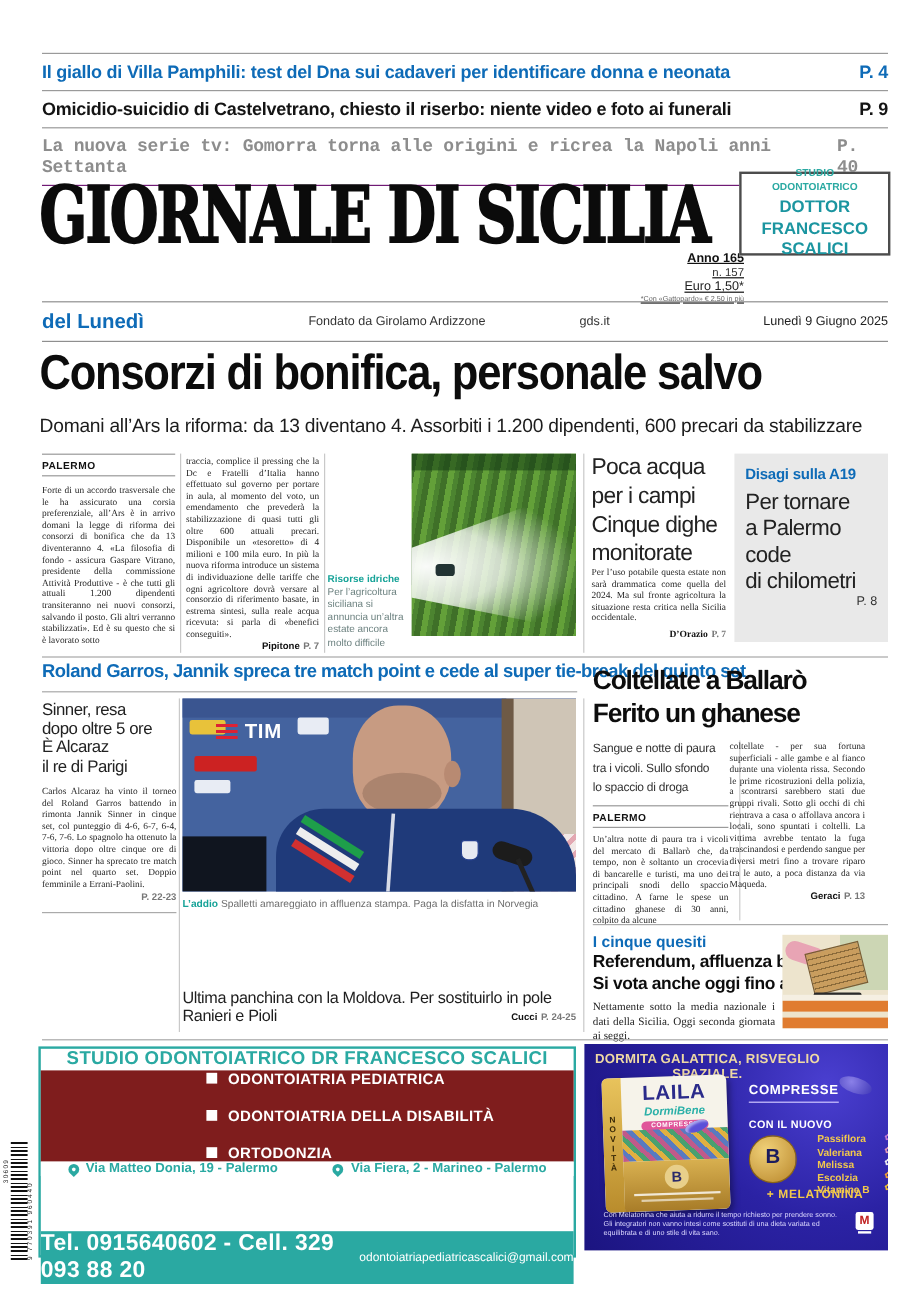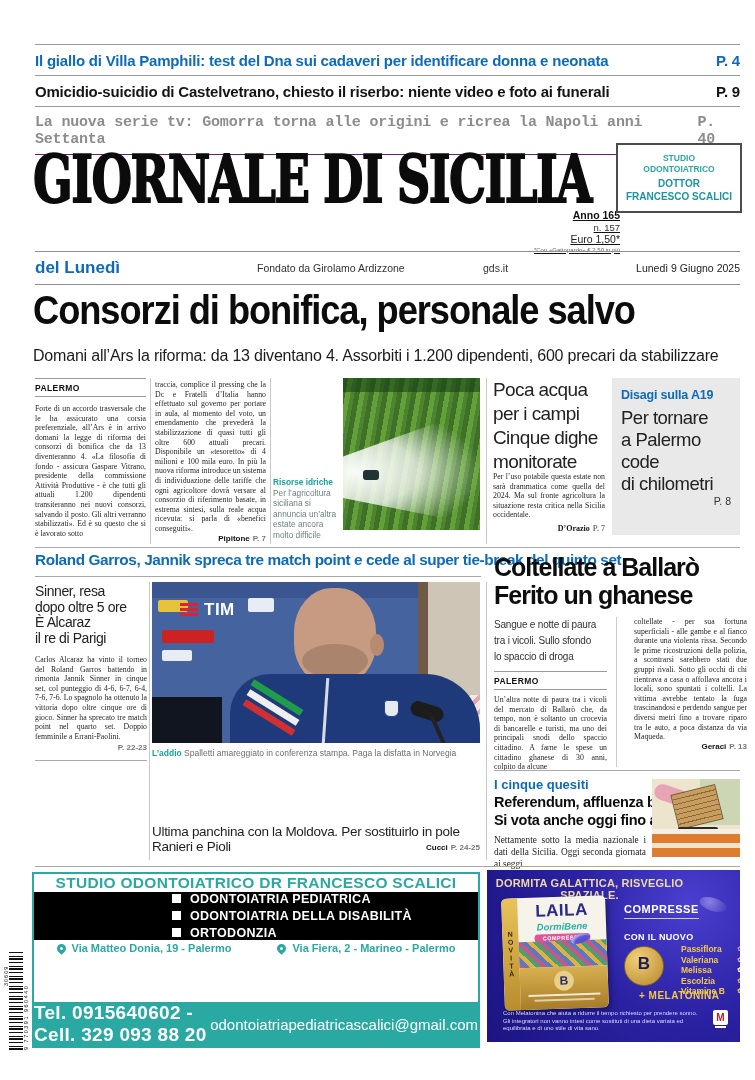--- a/index.html
+++ b/index.html
@@ -23,21 +23,21 @@
         font-size:59px;letter-spacing:-2px;color:#0b0b0b;-webkit-text-stroke:1.6px #0b0b0b;
         white-space:nowrap;transform:scaleX(0.79) scaleY(1.1);transform-origin:left top;}
   #edition-info{position:absolute;left:470px;top:209px;width:150px;text-align:right;line-height:1.2;text-decoration:underline;}
   #edition-info .anno{font-weight:bold;font-size:10.5px;}
   #edition-info .num{font-size:9.5px;color:#333;}
   #edition-info .prezzo{font-size:10.5px;color:#222;}
   #edition-info .nota{font-size:6px;color:#666;margin-top:1px;}
   #masthead-ad{position:absolute;left:616px;top:143px;width:122px;height:66px;border:2px solid #4c4c4c;
                display:flex;flex-direction:column;align-items:center;justify-content:center;text-align:center;background:#fff;}
   #masthead-ad .l1{color:#2aa9a2;font-size:8.5px;font-weight:bold;line-height:1.25;}
-  #masthead-ad .l2{color:#1b95a0;font-size:10px;font-weight:bold;line-height:1.25;margin-top:4px;}
+  #masthead-ad .l2{color:#1b95a0;font-size:14px;font-weight:bold;line-height:1.25;margin-top:4px;}
 
   
   #folio{position:absolute;left:35px;top:251px;width:705px;height:32px;
          border-top:1px solid #8f8f8f;border-bottom:1px solid #8f8f8f;}
   #folio .edition{position:absolute;left:0;top:6px;font-size:17px;font-weight:bold;color:#0e6bb7;}
   #folio .founder{position:absolute;left:222px;top:10px;font-size:10.5px;color:#333;}
   #folio .site{position:absolute;left:448px;top:10px;font-size:10.5px;color:#333;}
   #folio .date{position:absolute;right:0;top:10px;font-size:10.5px;color:#222;}
 
   
@@ -111,24 +111,24 @@
   .sp-deskshadow{position:absolute;left:0;bottom:0;width:70px;height:46px;background:#10151f;}
   #spalletti-caption{position:absolute;left:117px;top:166px;width:328px;font-size:8.5px;color:#6d6d6d;}
   #spalletti-caption b{color:#17a398;}
   #spalletti-hl{position:absolute;left:117px;top:180px;width:340px;font-size:26px;line-height:29px;font-weight:800;
                 letter-spacing:-1px;color:#0d0d0d;}
   #spalletti-sub{position:absolute;left:117px;top:242px;width:330px;font-size:13.5px;color:#1e1e1e;letter-spacing:-0.3px;}
   #spalletti-by{position:absolute;left:117px;top:261px;width:328px;}
 
   
   #ballaro{position:absolute;left:494px;top:553px;width:246px;}
-  #ballaro .hl{font-size:25px;line-height:28px;font-weight:800;letter-spacing:-1px;color:#0d0d0d;}
+  #ballaro .hl{font-size:22px;line-height:28px;font-weight:800;letter-spacing:-1px;color:#0d0d0d;}
   #ballaro .cols{position:relative;margin-top:8px;height:152px;}
   #ballaro .c1{position:absolute;left:0;top:0;width:113px;}
-  #ballaro .c2{position:absolute;left:140px;top:0;width:113px;}
+  #ballaro .c2{position:absolute;left:114px;top:0;width:113px;}
   #ballaro .standfirst{font-size:10px;line-height:16px;color:#333;letter-spacing:-0.2px;}
   #ballaro .kicker{margin-top:6px;}
   #ballaro .c1 .bodytxt{margin-top:5px;}
   #ballaro .vr{position:absolute;left:122px;top:0;height:150px;border-left:1px solid #ccc;}
   #ballaro-rule{position:absolute;left:494px;top:770px;width:246px;border-top:1px solid #aaa;}
 
   
   #referendum{position:absolute;left:494px;top:777px;width:246px;height:84px;}
   #referendum .kick{font-size:13px;font-weight:800;color:#0e6bb7;}
   #referendum .hl{font-size:14.5px;line-height:17.5px;font-weight:800;color:#0d0d0d;letter-spacing:-0.3px;margin-top:2px;}
@@ -142,31 +142,31 @@
   #ref-photo .slot{position:absolute;left:26px;top:48px;width:40px;height:4px;background:#2a2a2a;border-radius:2px;}
   #ref-photo .band1{position:absolute;left:0;bottom:14px;width:88px;height:9px;background:#e07c30;}
   #ref-photo .band2{position:absolute;left:0;bottom:0;width:88px;height:9px;background:#e07c30;}
   #ref-photo .bandtxt{position:absolute;left:0;bottom:23px;width:88px;height:5px;background:#f5efe2;}
 
   
   #ad-dental{position:absolute;left:32px;top:872px;width:448px;height:176px;border:2px solid #2aa9a2;
              box-sizing:border-box;display:flex;flex-direction:column;background:#fff;}
   #ad-dental .title{height:27px;display:flex;align-items:center;justify-content:center;
              color:#2aa9a2;font-weight:800;font-size:15.5px;letter-spacing:0.3px;}
-  #ad-dental .services{flex:1;background:#000000;color:#fff;display:flex;flex-direction:column;justify-content:center;
-             padding-left:138px;gap:3px;}
+  #ad-dental .services{flex:1;background:#7f1d1d;color:#fff;display:flex;flex-direction:column;justify-content:center;
+             padding-left:138px;gap:17px;}
   #ad-dental .services div{font-weight:800;font-size:12.5px;letter-spacing:0.3px;}
   #ad-dental .services .sq{display:inline-block;width:9px;height:9px;background:#fff;margin-right:9px;}
   #ad-dental .addr{height:28px;background:#fff;display:flex;align-items:center;justify-content:center;gap:46px;}
   #ad-dental .addr .item{display:flex;align-items:center;gap:6px;color:#2aa9a2;font-weight:bold;font-size:11px;}
   .pin{width:9px;height:9px;background:#2aa9a2;border-radius:50% 50% 50% 0;transform:rotate(-45deg);position:relative;}
   .pin::after{content:"";position:absolute;left:3px;top:3px;width:3px;height:3px;background:#fff;border-radius:50%;}
   #ad-dental .phoneband{height:46px;background:#2aa9a2;color:#fff;display:flex;flex-direction:row;align-items:center;justify-content:center;margin-top:46px;}
   #ad-dental .phone{font-weight:800;font-size:19px;letter-spacing:0.3px;}
-  #ad-dental .email{font-size:15px;margin-top:1px;text-align:center;}
+  #ad-dental .email{font-size:10px;margin-top:1px;text-align:center;}
 
   #ad-laila{position:absolute;left:487px;top:870px;width:253px;height:172px;overflow:hidden;color:#fff;
      background:radial-gradient(circle at 80% 20%,#4a3fd0 0%,#2b22a4 45%,#1b1480 100%);}
   #ad-laila .hl{position:absolute;left:0;top:7px;width:205px;text-align:center;font-size:11px;font-weight:800;
      color:#eed9a4;letter-spacing:0.2px;}
   .laila-box{position:absolute;left:16px;top:27px;width:104px;height:112px;background:#f6f3ea;border-radius:5px;
      transform:rotate(-2deg);box-shadow:2px 3px 6px rgba(0,0,0,.4);overflow:hidden;}
   .laila-nov{position:absolute;left:0;top:0;width:16px;height:112px;background:linear-gradient(180deg,#e8c35c,#b98c2c);
      display:flex;align-items:center;justify-content:center;}
   .laila-nov span{writing-mode:vertical-rl;text-orientation:upright;font-size:7px;font-weight:800;color:#3a2a08;letter-spacing:1px;}
@@ -331,21 +331,21 @@
       <div class="sp-stripe" style="left:96px;top:112px;background:#1e9e4a;"></div>
       <div class="sp-stripe" style="left:92px;top:122px;background:#eee;"></div>
       <div class="sp-stripe" style="left:88px;top:132px;background:#d23030;"></div>
       <div class="sp-collar"></div>
       <div class="sp-crest"></div>
       <div class="sp-mic"></div>
       <div class="sp-micstand"></div>
       <div class="sp-deskshadow"></div>
     </div>
     <div id="spalletti-caption">
-      <b>L’addio</b><span> Spalletti amareggiato in conferenza stampa. Paga la disfatta in Norvegia</span>
+      <b>L’addio</b><span> Spalletti amareggiato in affluenza stampa. Paga la disfatta in Norvegia</span>
     </div>
     <div id="spalletti-sub">Ultima panchina con la Moldova. Per sostituirlo in pole Ranieri e Pioli</div>
     <div id="spalletti-by" class="byline">
       <span>Cucci</span><span class="pg">P. 24-25</span>
     </div>
     <div class="vrule" style="left:451px;top:0;height:278px;"></div>
   </div>
 
   <div id="ballaro">
     <div class="hl prelines">Coltellate a Ballarò

